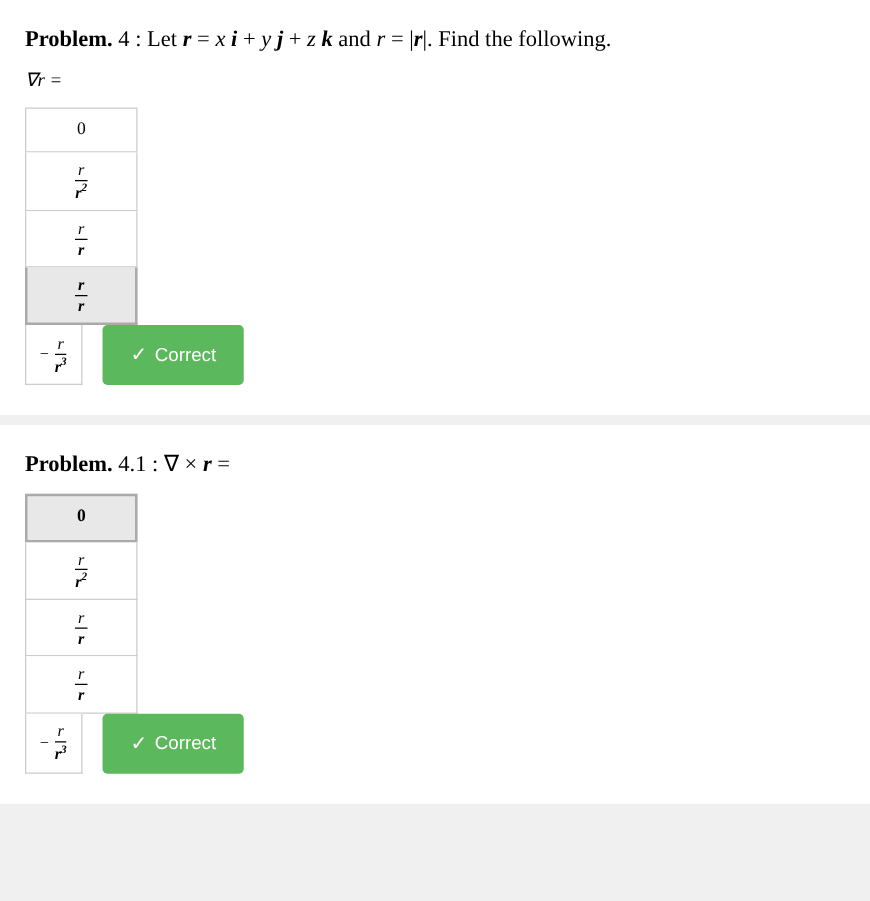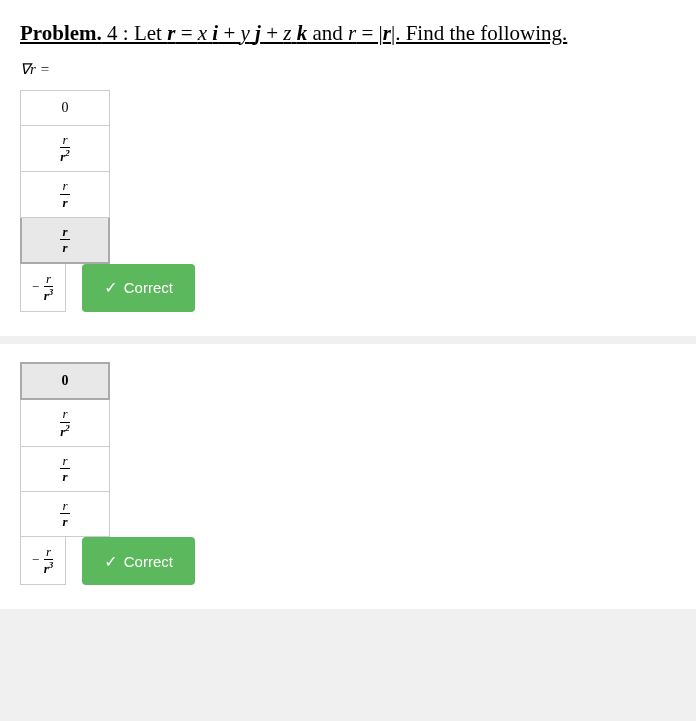--- a/index.html
+++ b/index.html
@@ -10,24 +10,23 @@
       min-height: 721px;
     }
 
     .problem-section {
       background: #ffffff;
       padding: 18px 20px 24px 20px;
       margin-bottom: 8px;
     }
 
     .problem-title {
-      font-size: 21px;
+      font-size: 18px;
       margin-bottom: 10px;
       line-height: 1.5;
-      text-decoration: underline;
     }
 
     .problem-title strong {
       font-weight: bold;
     }
 
     .grad-label {
       font-size: 15px;
       margin-bottom: 12px;
       font-style: italic;
@@ -190,20 +189,23 @@
         <div class="correct-badge">
           <span class="checkmark">✓</span>
           <span>Correct</span>
         </div>
       </div>
     </div>
   </div>
 </div>
 
 <div class="problem-section">
+  <div class="problem-title">
+    <strong>Problem.</strong><span> 4.1 : ∇ × <strong><span style="font-style:italic;">r</span></strong> =</span>
+  </div>
 
   <div style="display:flex; align-items:flex-end; gap:16px;">
     <div class="options-list">
 
       <div class="option-item selected">
         <span>0</span>
       </div>
 
       <div class="option-item">
         <span class="fraction">

